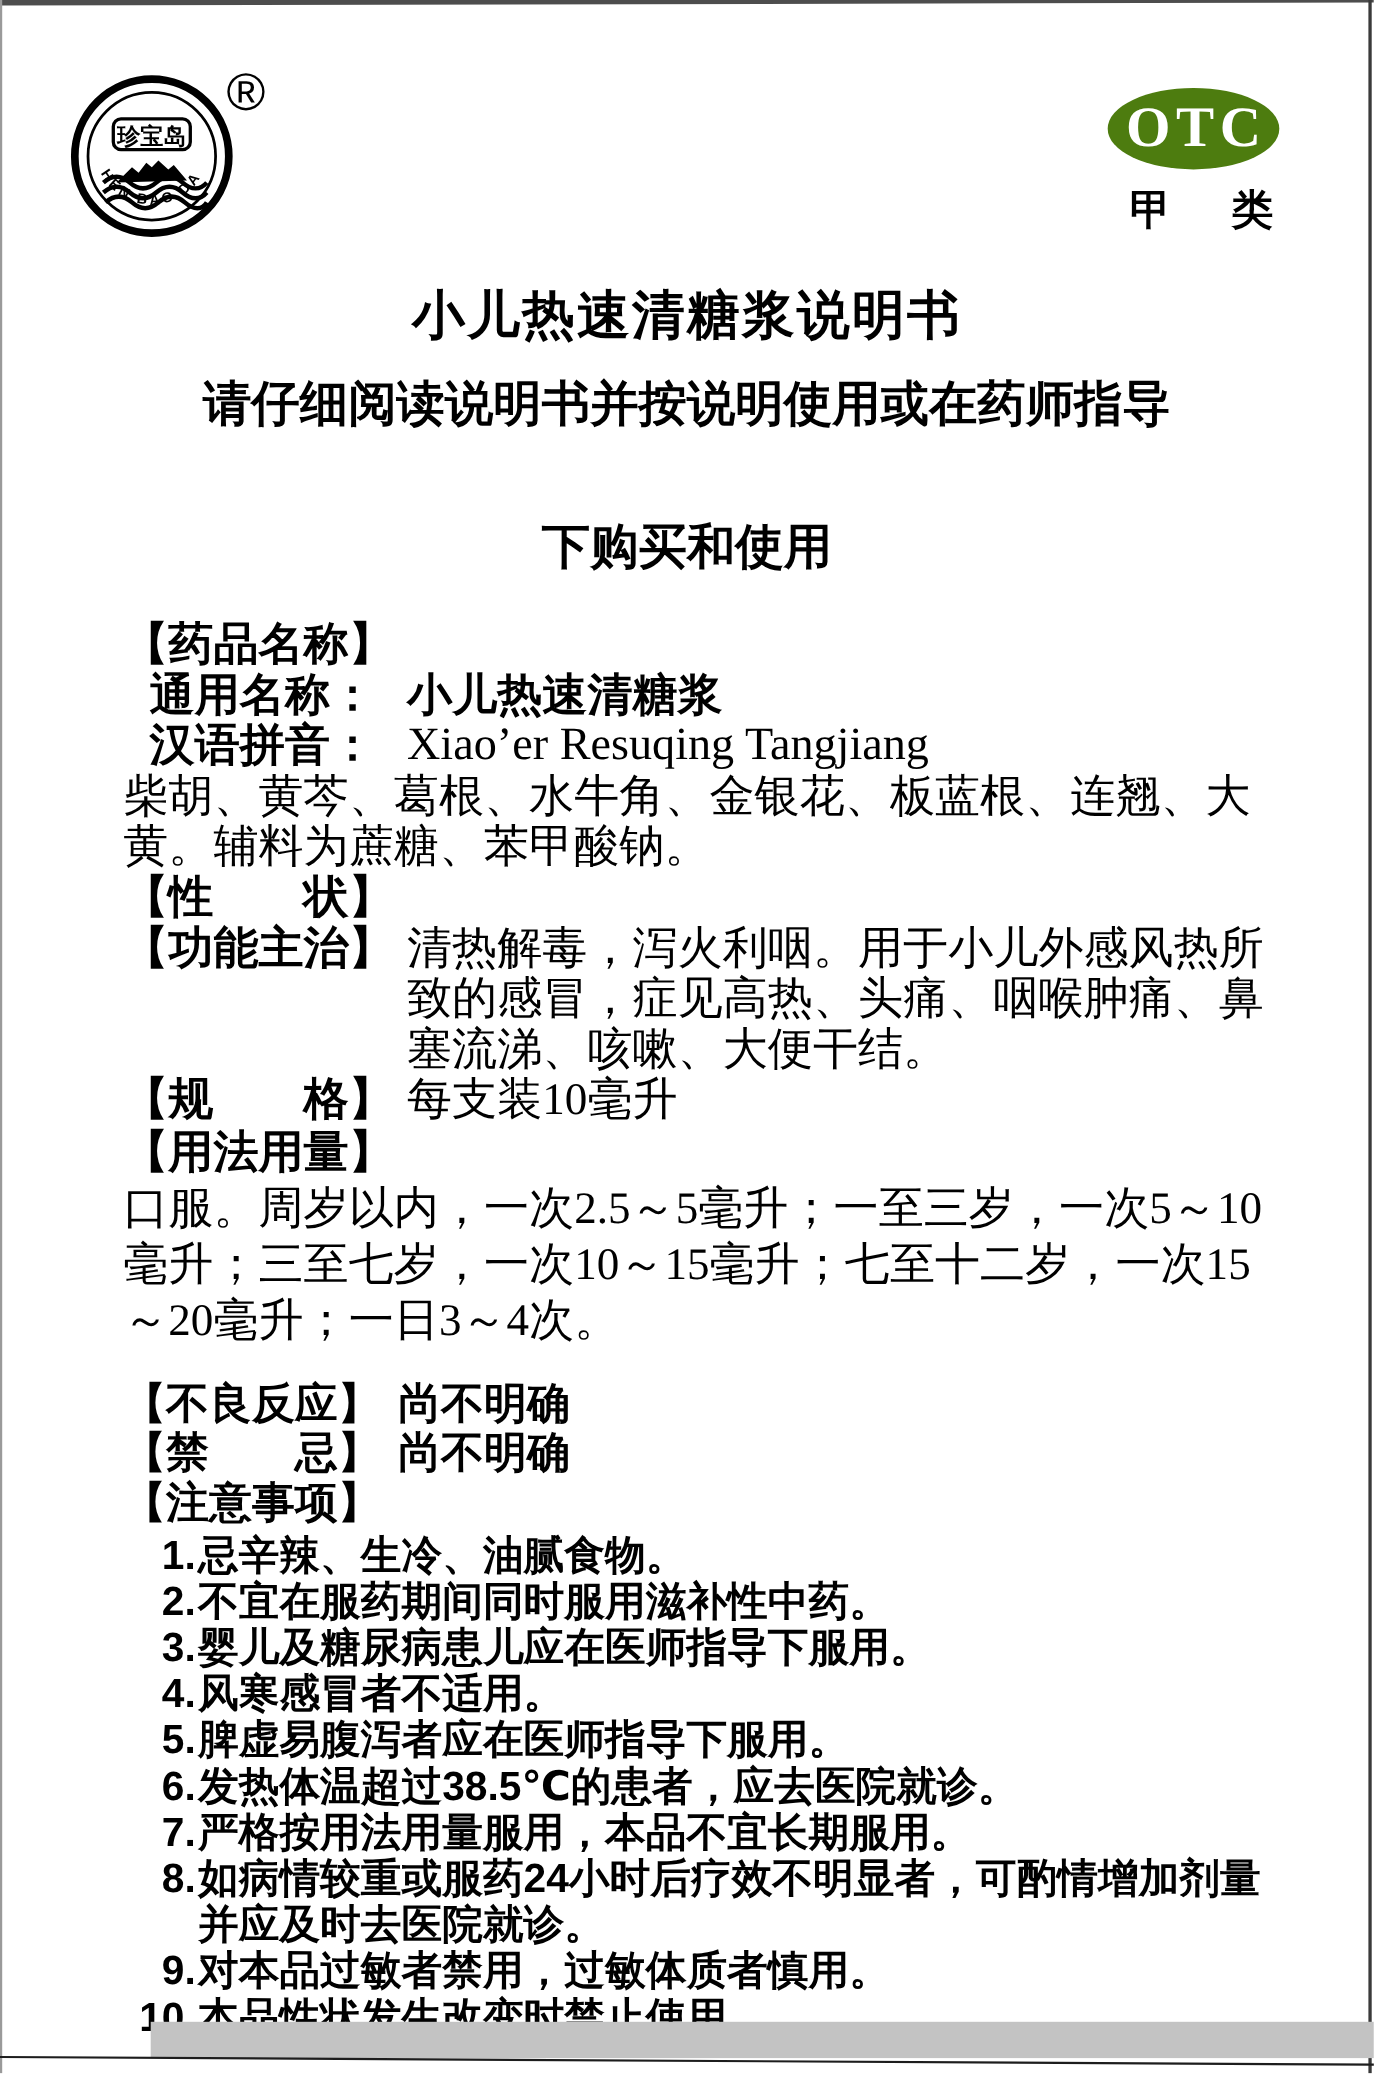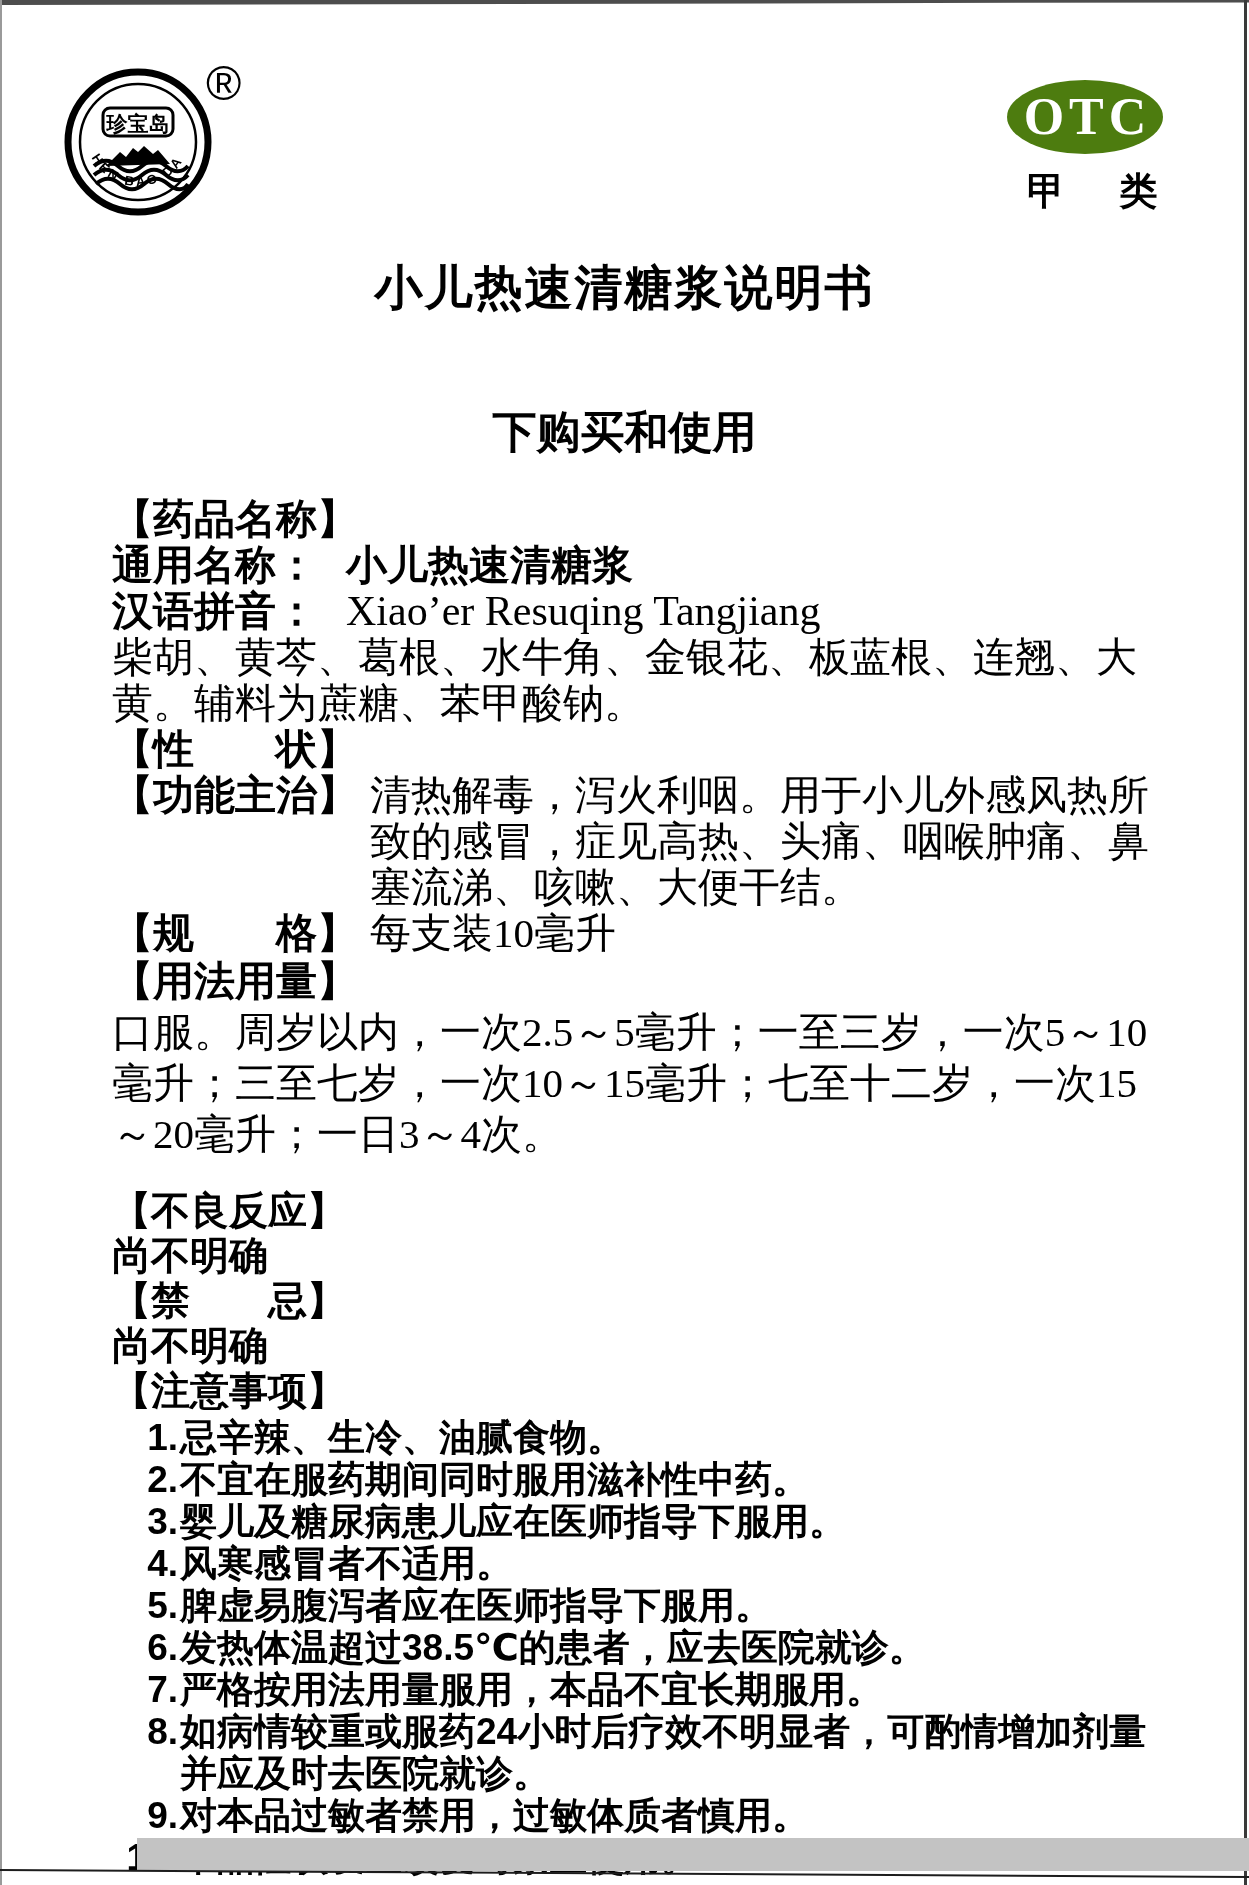--- a/index.html
+++ b/index.html
@@ -43,33 +43,33 @@
     font-weight:bold; font-size:44px; line-height:56px;
   }
   .doc-subtitle.line1 { margin-top:8px; }
   .doc-subtitle.line2 { margin-top:74px; }
 
   
   .body-serif { margin:36px 90px 0 112px; font-size:41px; }
   .row { display:flex; line-height:46px; }
   .row-label { flex:none; width:258px; font-weight:bold; white-space:nowrap; }
   .row-content { flex:1; }
-  .subrow { display:flex; line-height:46px; }
+  .subrow { display:flex; line-height:46px; margin-left:24px; }
   .subrow-label { flex:none; width:234px; font-weight:bold; white-space:nowrap; }
   .subrow-value { flex:1; font-weight:bold; }
   .subrow-value.latin { font-weight:normal; font-size:42px; }
   .row.dosage { line-height:51px;flex-direction:column; }
 
   
   .body-sans {
     margin:28px 80px 0 112px;
     font-family:"Liberation Sans","DejaVu Sans",sans-serif;
     font-weight:bold; font-size:39px;
   }
-  .body-sans .row { line-height:45px;flex-direction:column; }
+  .body-sans .row { line-height:45px; }
   .body-sans .row-label { width:250px; }
 
   .notes { margin:4px 80px 0 104px; font-family:"Liberation Sans","DejaVu Sans",sans-serif; font-weight:bold; font-size:37px; }
   .note { display:flex; line-height:42px; }
   .note-num { flex:none; width:74px; text-align:right; }
   .note-text { flex:1; padding-left:2px; }
 </style>
 </head>
 <body>
 
@@ -101,20 +101,21 @@
 
     <div class="otc-wrap">
       <div class="otc-ellipse">
         <span class="otc-text">OTC</span>
       </div>
       <div class="otc-class">甲 类</div>
     </div>
   </div>
 
   <div class="doc-title">小儿热速清糖浆说明书</div>
+  <div class="doc-subtitle line1">请仔细阅读说明书并按说明使用或在药师指导</div>
   <div class="doc-subtitle line2">下购买和使用</div>
 
   <div class="body-serif">
 
     <div class="row">
       <div class="row-label">【药品名称】</div>
     </div>
 
     <div class="subrow">
       <div class="subrow-label">通用名称：</div>

